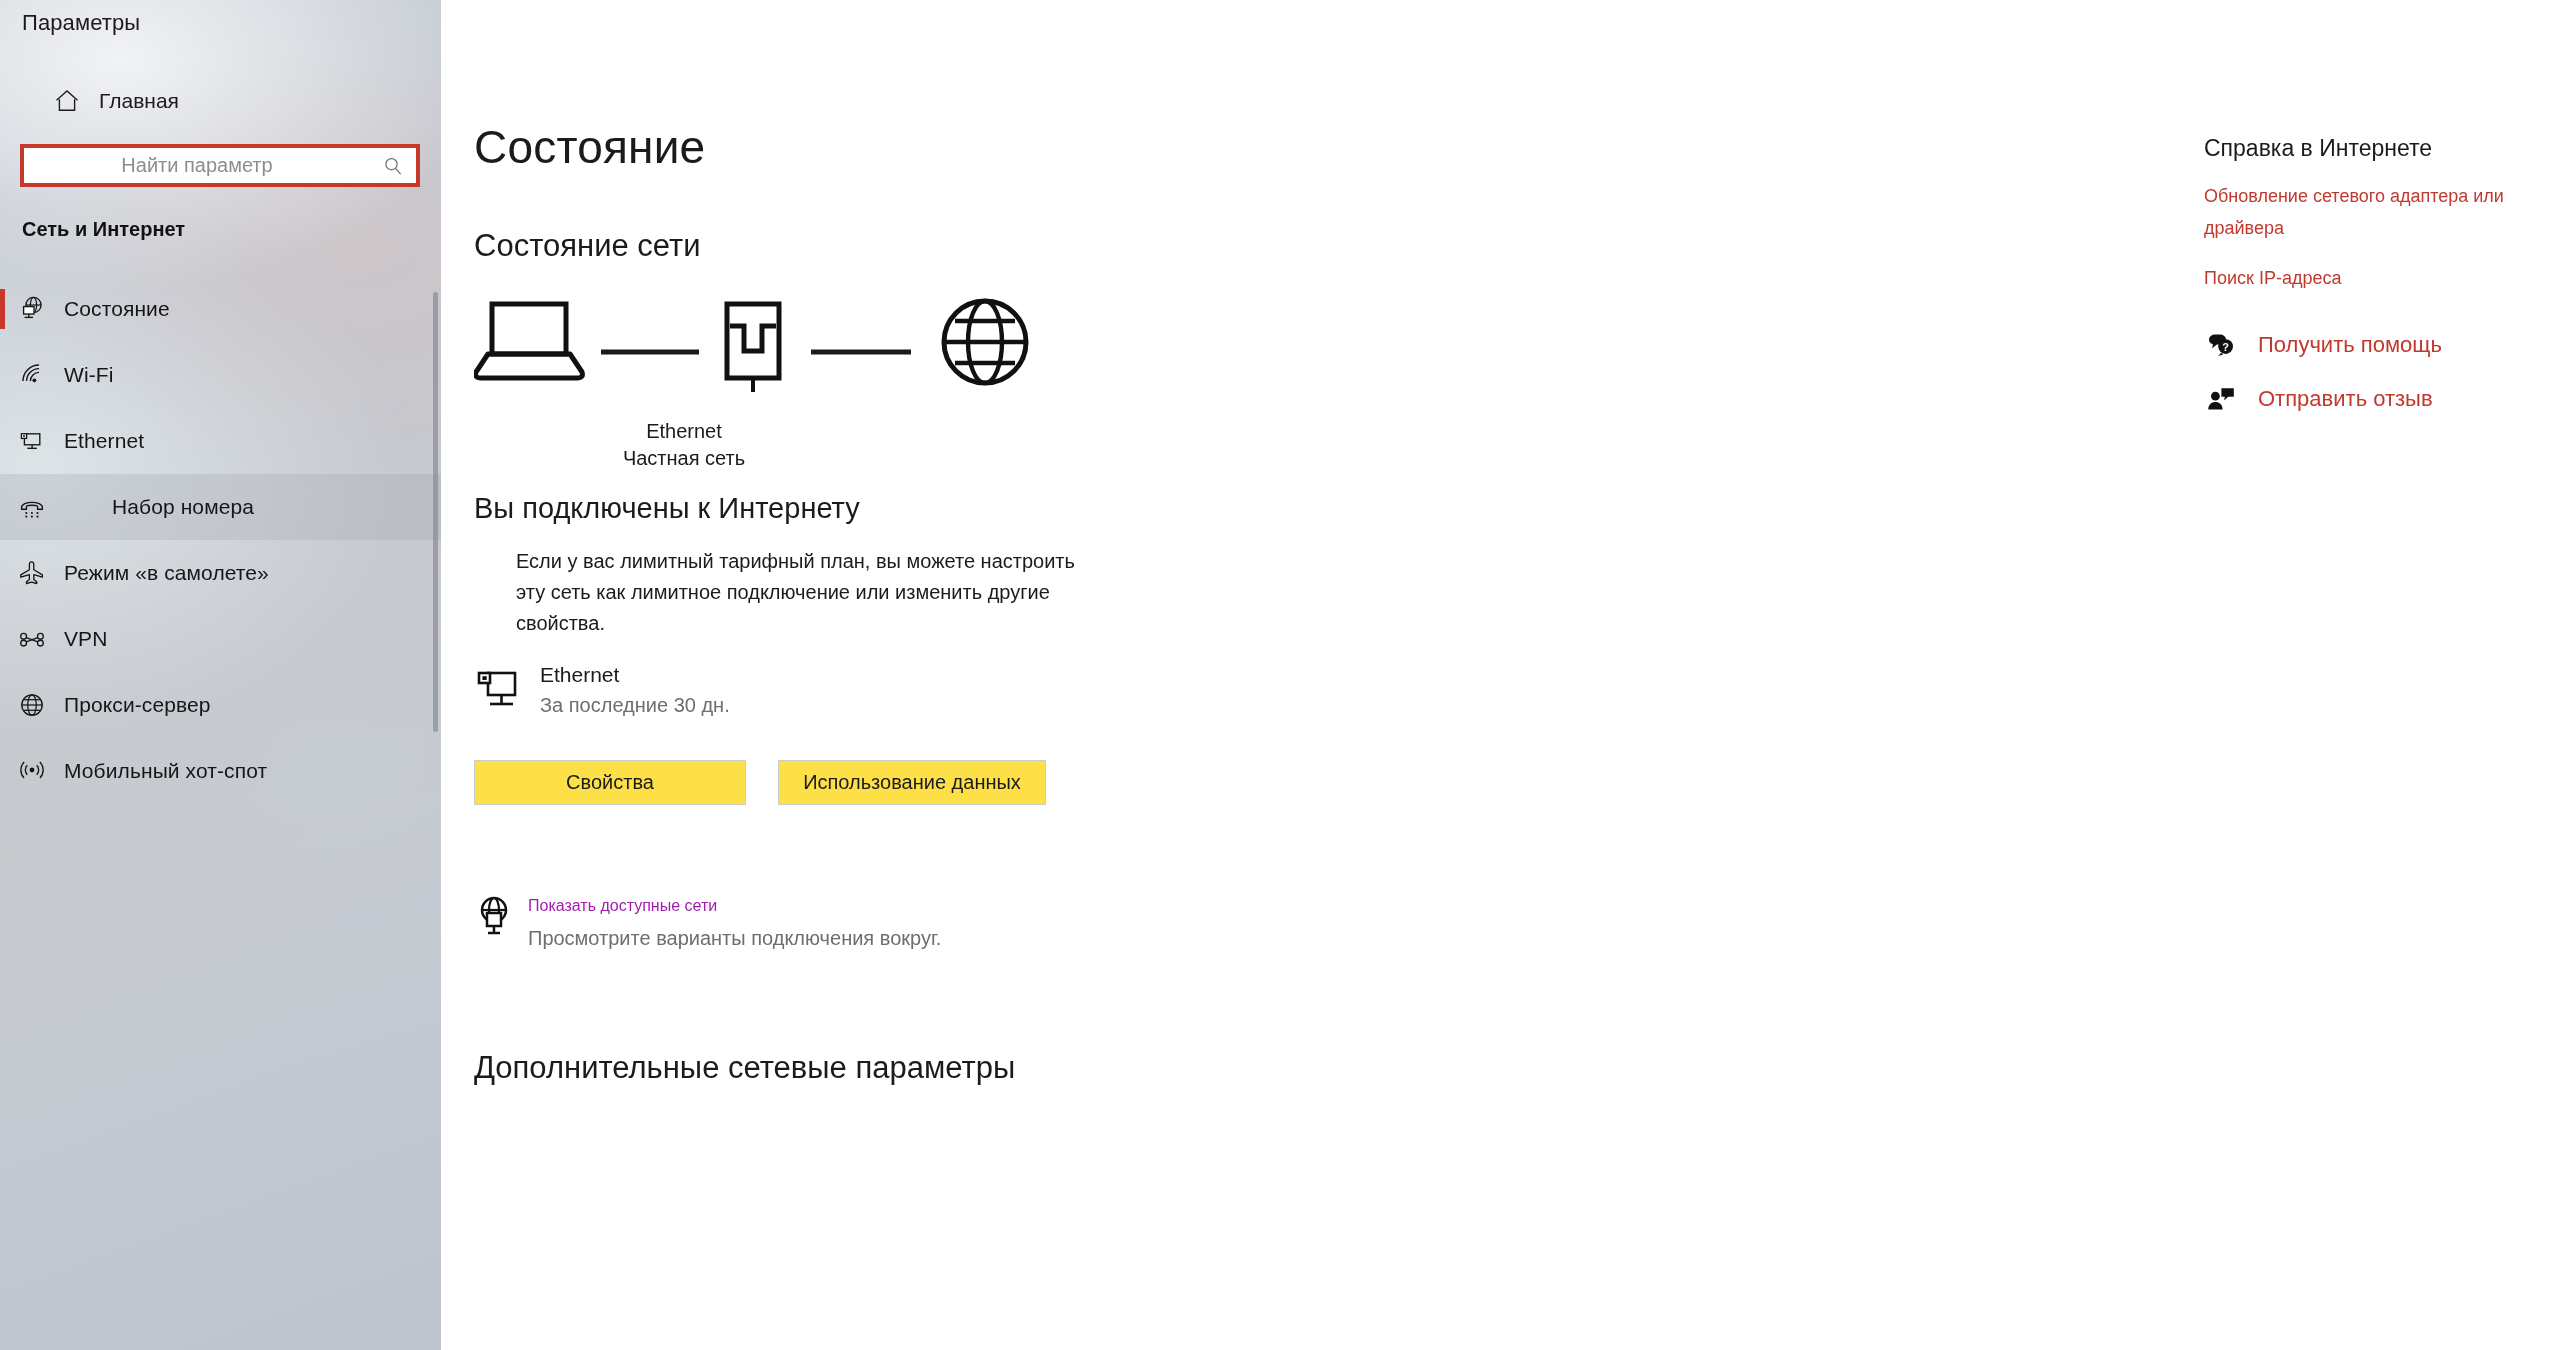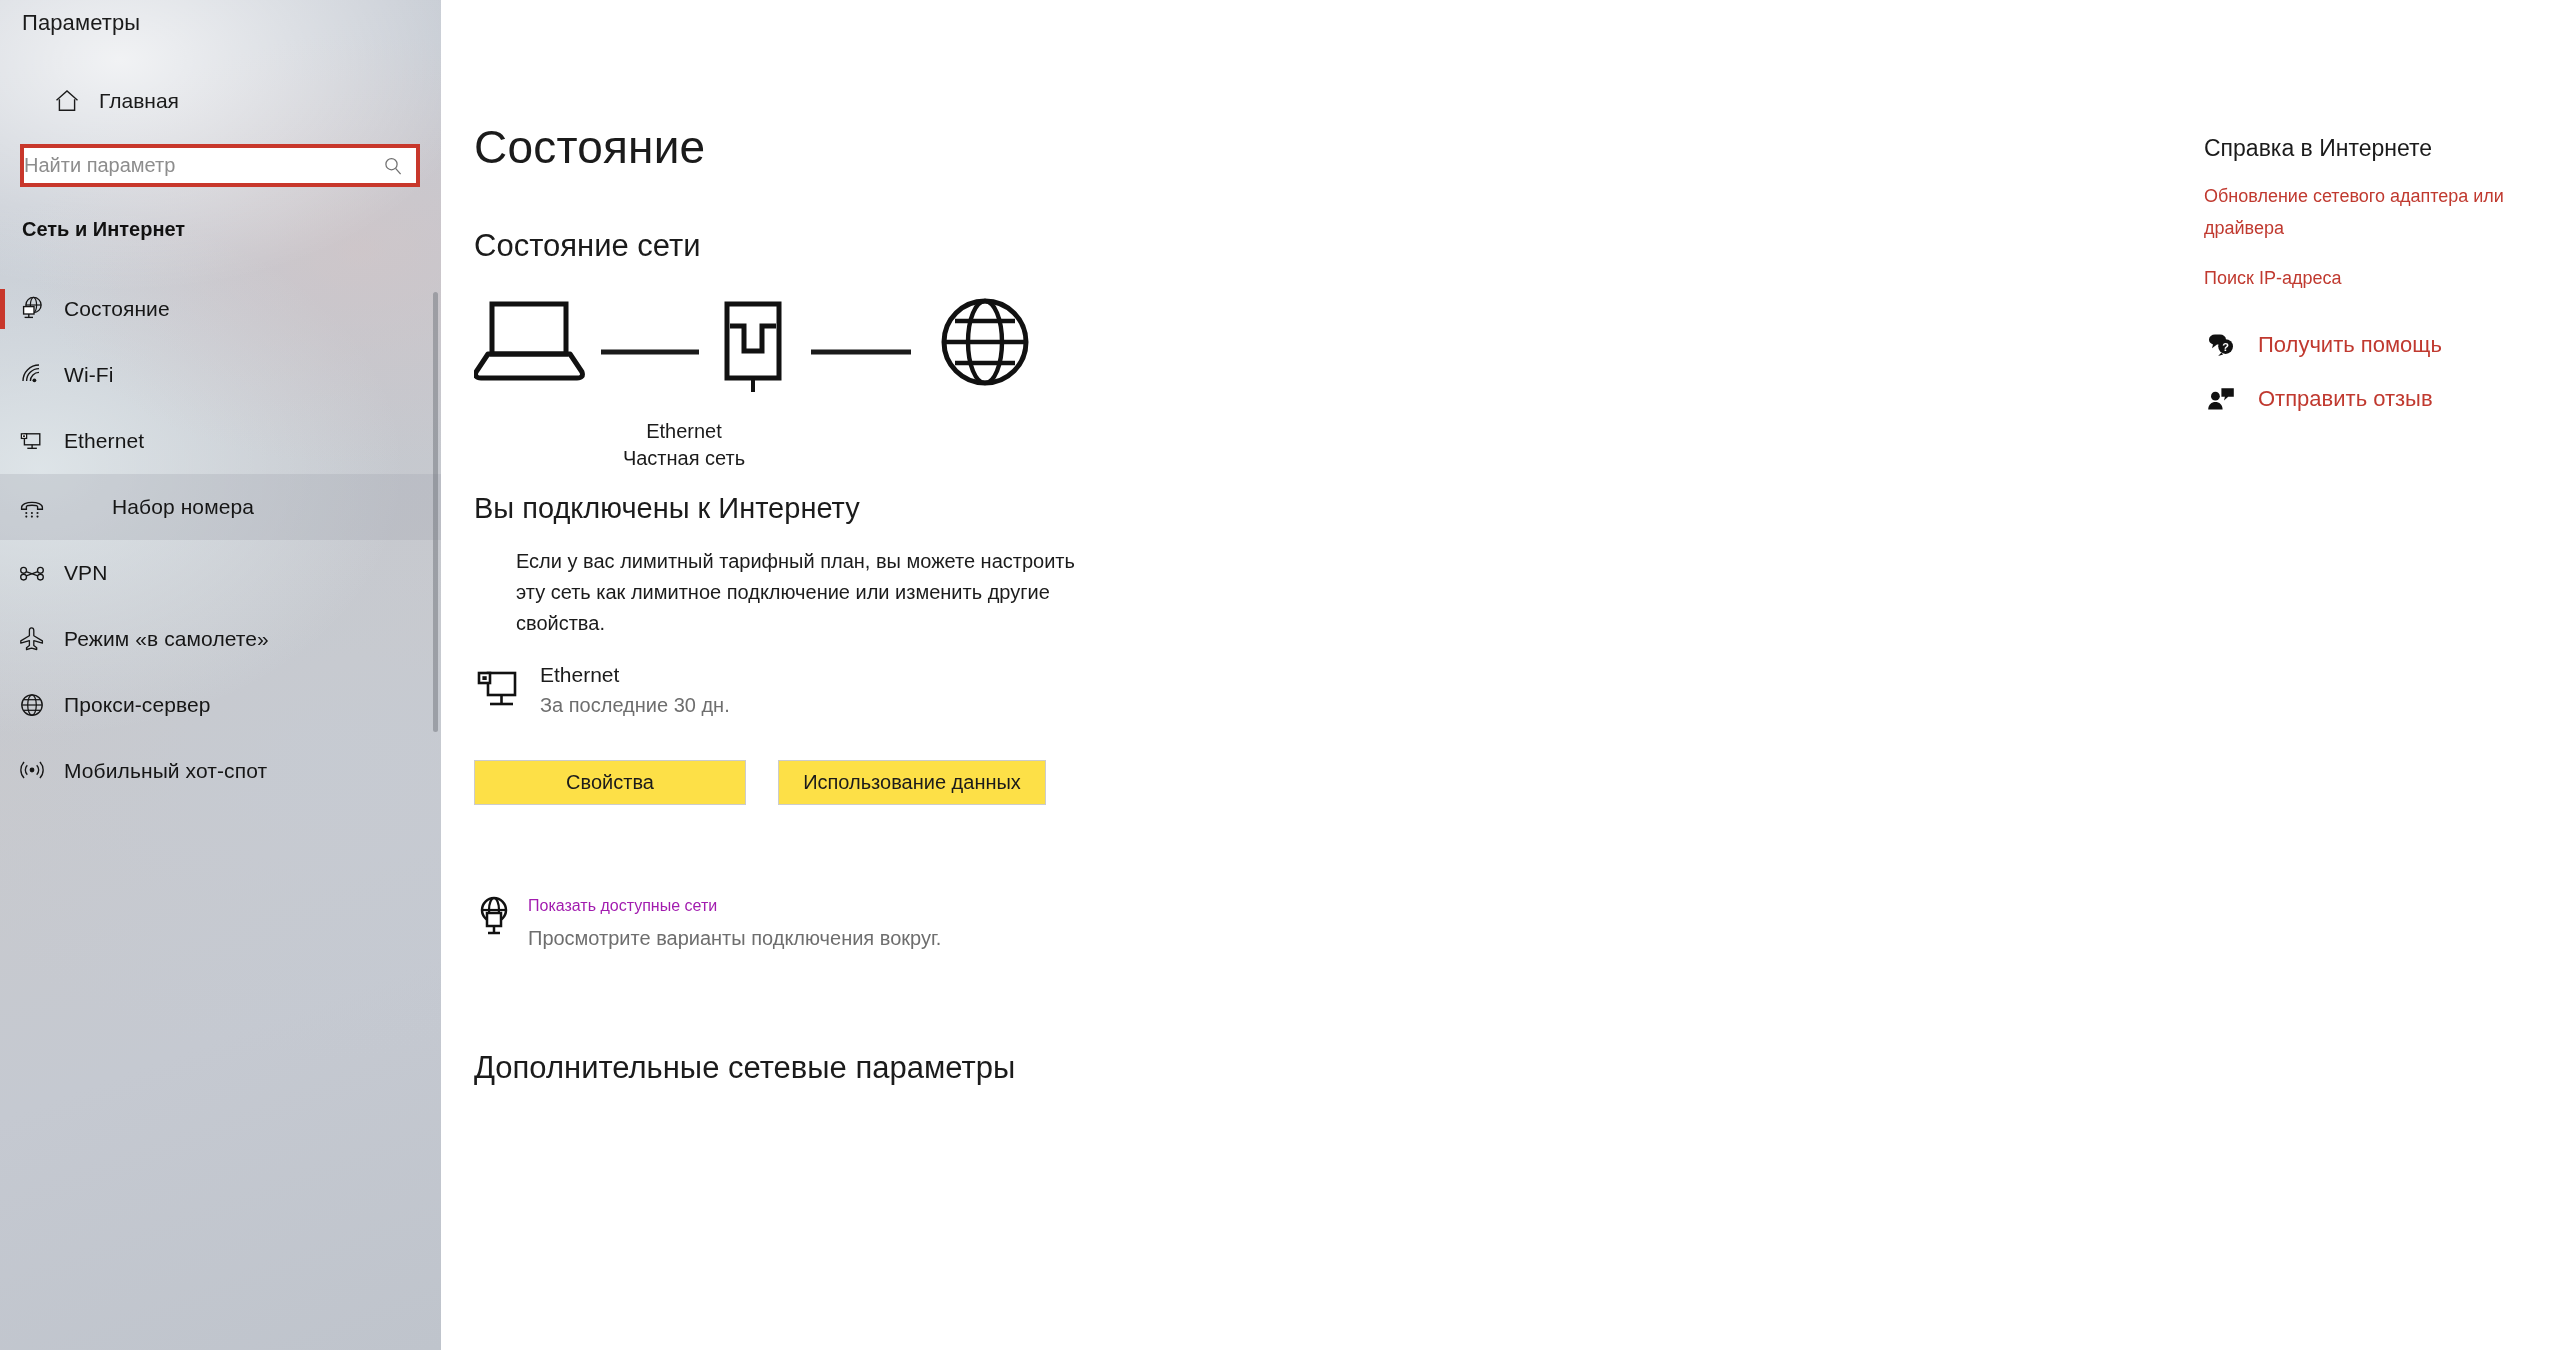--- a/index.html
+++ b/index.html
@@ -40,21 +40,21 @@
   .nav-home{position:absolute;left:0;top:78px;width:441px;height:46px;display:flex;align-items:center;padding-left:35px;}
   .nav-home .ic{width:64px;display:flex;justify-content:center;align-items:center;color:#1b1b1b;}
   .nav-home .lb{font-size:21px;color:#1b1b1b;}
 
   
   #searchwrap{position:absolute;left:20px;top:144px;width:400px;height:43px;border:4px solid #c8372b;box-sizing:border-box;background:#ffffff;}
   #searchinput{
     position:absolute;left:0;top:0;width:100%;height:100%;
     border:0;outline:0;background:transparent;
     font-family:inherit;font-size:20px;color:#4d7c0f;
-    padding:0 46px 0 0;box-sizing:border-box;
+    padding:0 46px 0 0;box-sizing:border-box;text-align:center;
   }
   #searchinput::placeholder{color:#8d8d8d;opacity:1;}
   #searchicon{position:absolute;right:12px;top:50%;transform:translateY(-50%);color:#6f6f6f;display:flex;}
 
   #group-title{position:absolute;left:22px;top:218px;font-size:20px;font-weight:bold;color:#111;}
 
   #navlist{position:absolute;left:0;top:276px;width:441px;}
   .nav-item{position:relative;width:441px;height:66px;display:flex;align-items:center;box-sizing:border-box;}
   .nav-item .ic{width:64px;min-width:64px;display:flex;justify-content:center;align-items:center;color:#161616;}
   .nav-item .lb{font-size:21px;color:#161616;letter-spacing:.1px;}
@@ -220,38 +220,38 @@
             <circle cx="14.9" cy="24.6" r="1.05" fill="currentColor"></circle>
             <circle cx="20.5" cy="24.6" r="1.05" fill="currentColor"></circle>
           </svg>
         </div>
         <div class="lb">Набор номера</div>
       </div>
 
       <div class="nav-item">
         <div class="ic">
           <svg width="30" height="30" viewBox="0 0 30 30">
+            <path d="M14.6 3.8 c1.6 0 2.2 1.3 2.2 2.7 l0 5.3 l8.6 5.1 l0 2.3 l-8.6 -2.6 l0 4.9 l2.9 2.2 l0 1.8 l-5.1 -1.3 l-5.1 1.3 l0 -1.8 l2.9 -2.2 l0 -4.9 l-8.6 2.6 l0 -2.3 l8.6 -5.1 l0 -5.3 c0 -1.4 0.6 -2.7 2.2 -2.7 z" fill="none" stroke="currentColor" stroke-width="1.3" stroke-linejoin="round"></path>
+          </svg>
+        </div>
+        <div class="lb">Режим «в самолете»</div>
+      </div>
+
+      <div class="nav-item">
+        <div class="ic">
+          <svg width="30" height="30" viewBox="0 0 30 30">
             <circle cx="6.6" cy="12.3" r="2.9" fill="none" stroke="currentColor" stroke-width="1.35"></circle>
             <circle cx="6.6" cy="19.1" r="2.9" fill="none" stroke="currentColor" stroke-width="1.35"></circle>
             <circle cx="23.4" cy="12.3" r="2.9" fill="none" stroke="currentColor" stroke-width="1.35"></circle>
             <circle cx="23.4" cy="19.1" r="2.9" fill="none" stroke="currentColor" stroke-width="1.35"></circle>
             <line x1="9.2" y1="13.6" x2="20.8" y2="17.9" stroke="currentColor" stroke-width="1.3"></line>
             <line x1="9.2" y1="17.9" x2="20.8" y2="13.6" stroke="currentColor" stroke-width="1.3"></line>
           </svg>
         </div>
         <div class="lb">VPN</div>
-      </div>
-
-      <div class="nav-item">
-        <div class="ic">
-          <svg width="30" height="30" viewBox="0 0 30 30">
-            <path d="M14.6 3.8 c1.6 0 2.2 1.3 2.2 2.7 l0 5.3 l8.6 5.1 l0 2.3 l-8.6 -2.6 l0 4.9 l2.9 2.2 l0 1.8 l-5.1 -1.3 l-5.1 1.3 l0 -1.8 l2.9 -2.2 l0 -4.9 l-8.6 2.6 l0 -2.3 l8.6 -5.1 l0 -5.3 c0 -1.4 0.6 -2.7 2.2 -2.7 z" fill="none" stroke="currentColor" stroke-width="1.3" stroke-linejoin="round"></path>
-          </svg>
-        </div>
-        <div class="lb">Режим «в самолете»</div>
       </div>
 
       <div class="nav-item">
         <div class="ic">
           <svg width="30" height="30" viewBox="0 0 30 30">
             <circle cx="15" cy="15" r="10.2" fill="none" stroke="currentColor" stroke-width="1.35"></circle>
             <ellipse cx="15" cy="15" rx="4.3" ry="10.2" fill="none" stroke="currentColor" stroke-width="1.25"></ellipse>
             <line x1="4.8" y1="15" x2="25.2" y2="15" stroke="currentColor" stroke-width="1.25"></line>
             <line x1="6.6" y1="9.7" x2="23.4" y2="9.7" stroke="currentColor" stroke-width="1.25"></line>
             <line x1="6.6" y1="20.3" x2="23.4" y2="20.3" stroke="currentColor" stroke-width="1.25"></line>

